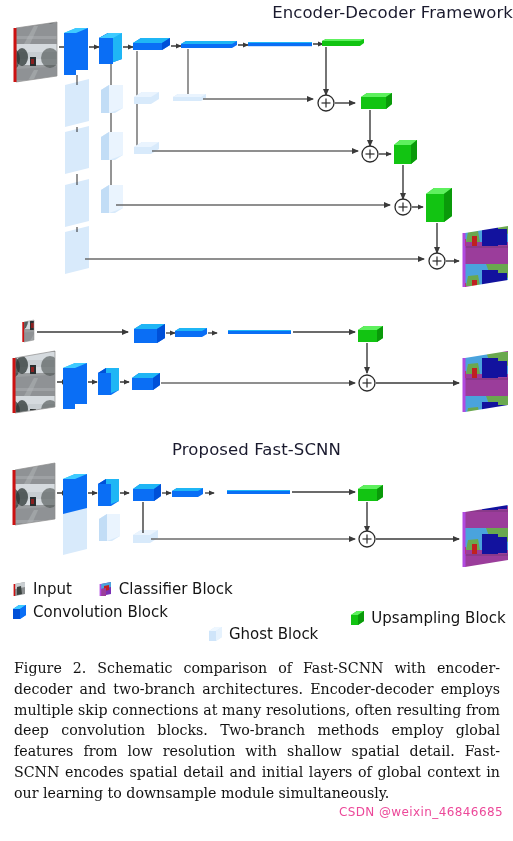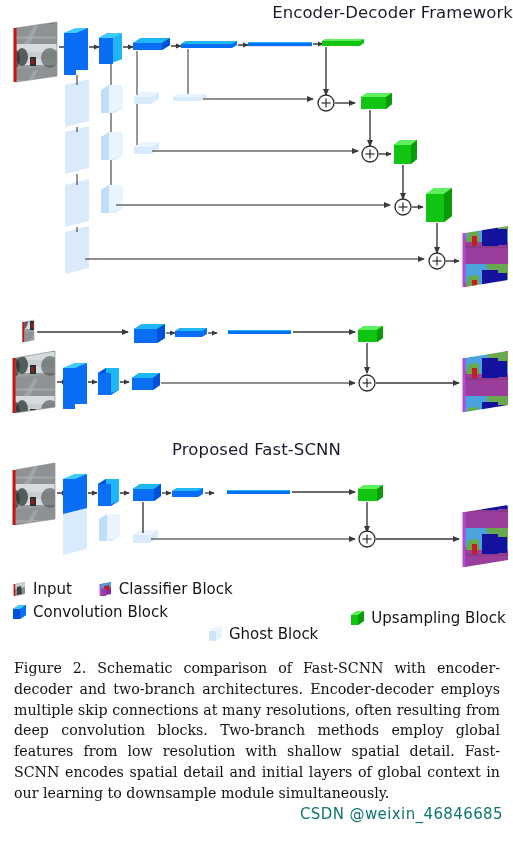--- a/index.html
+++ b/index.html
@@ -75,22 +75,22 @@
     line-height: 20.8px;
     color: #111111;
     text-align: justify;
     text-justify: inter-word;
   }
   #caption p { margin: 6px; }
   #watermark {
     position: absolute;
     right: 10px; top: 805px;
     font-family: "DejaVu Sans", sans-serif;
-    font-size: 15px;
-    color: #0f766e;
+    font-size: 12px;
+    color: #ec4899;
     letter-spacing: 0.4px;
     white-space: nowrap;
   }
 </style>
 </head>
 <body>
 
 <div id="figure">
 
   <div class="panel-title" style="top:3px;text-align:right;">Encoder-Decoder Framework</div>

